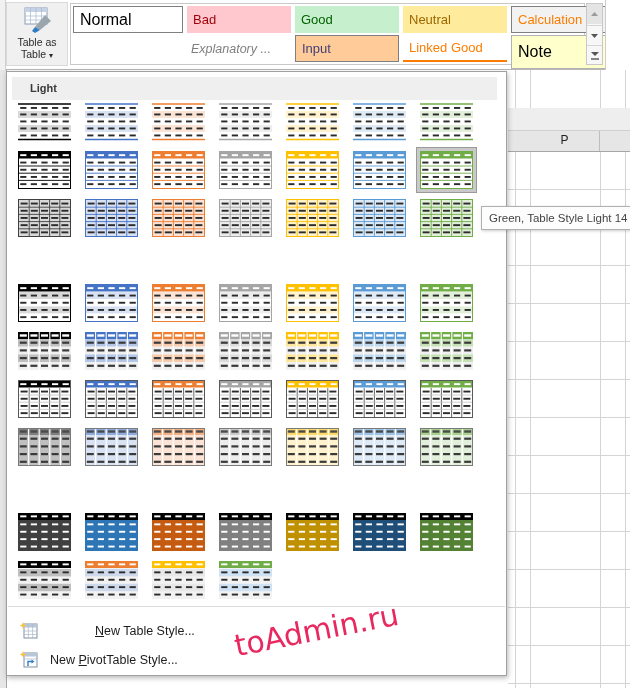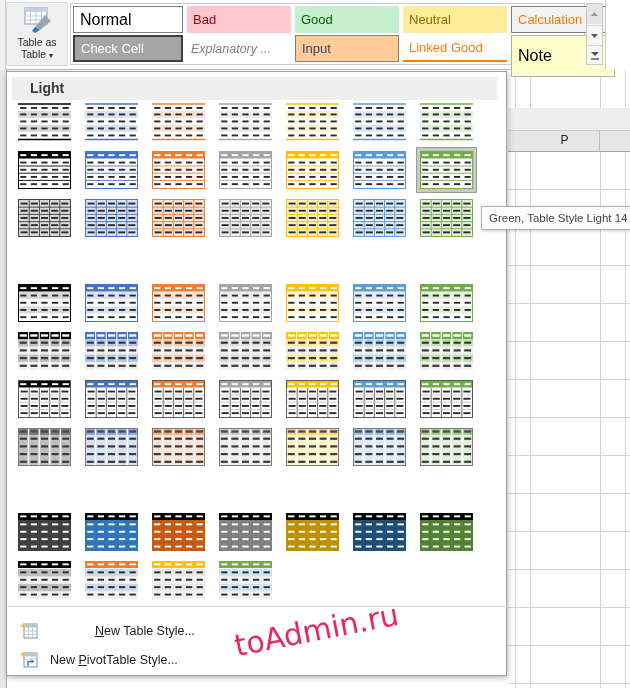--- a/index.html
+++ b/index.html
@@ -42,21 +42,21 @@
   .sc-btn svg{display:block;}
 
   #ribbon-right{position:absolute;left:605px;top:0;width:25px;height:70px;background:#fff;
                 border-left:1px solid #ccc;box-sizing:border-box;}
 
   
   #dropdown{position:absolute;left:6px;top:71px;width:501px;height:605px;
             background:#ffffff;border:1px solid #a0a0a0;box-sizing:border-box;
             box-shadow:1px 2px 5px rgba(0,0,0,.28);}
   .sect-head{position:absolute;left:5px;width:485px;height:23px;background:#efefef;
-             font-size:14px;color:#3a3a3a;font-weight:bold;line-height:23px;padding-left:18px;
+             font-size:11px;color:#3a3a3a;font-weight:bold;line-height:23px;padding-left:18px;
              box-sizing:border-box;}
   .thumb{position:absolute;width:59px;height:44px;box-sizing:border-box;cursor:pointer;}
   .thumb.sel{background:#c9c9c9;outline:1px solid #9a9a9a;}
   .tcanvas{position:absolute;left:3px;top:3px;width:53px;height:38px;overflow:hidden;}
 
   .menu-sep{position:absolute;left:1px;width:497px;height:1px;background:#dcdcdc;}
   .menu-item{position:absolute;left:1px;width:497px;height:28px;display:flex;align-items:center;cursor:pointer;}
   .menu-ico{width:20px;height:20px;margin-left:12px;margin-right:10px;position:relative;flex:0 0 auto;}
   .menu-txt{font-size:12.5px;color:#1d1d1d;}
   .menu-txt u{text-decoration:underline;}
@@ -126,25 +126,24 @@
       <span style="font-size:8px;">▾</span>
     </div>
   </div>
 
   <div id="styles-gallery">
       <div class="cs" style="left: 2px; top: 2px; width: 110px; height: 27px; background: rgb(255, 255, 255); color: rgb(0, 0, 0); border: 1px solid rgb(127, 127, 127); font-size: 16px;">Normal</div>
       <div class="cs" style="left: 116px; top: 2px; width: 104px; height: 27px; background: rgb(255, 199, 206); color: rgb(156, 0, 6);">Bad</div>
       <div class="cs" style="left: 224px; top: 2px; width: 104px; height: 27px; background: rgb(198, 239, 206); color: rgb(0, 97, 0); text-align: center;">Good</div>
       <div class="cs" style="left: 332px; top: 2px; width: 104px; height: 27px; background: rgb(255, 235, 156); color: rgb(156, 101, 0);">Neutral</div>
       <div class="cs" style="left: 440px; top: 2px; width: 104px; height: 27px; background: rgb(242, 242, 242); color: rgb(250, 125, 0); border: 1px solid rgb(127, 127, 127);">Calculation</div>
-      <div class="cs" style="left: 2px; top: 31px; width: 110px; height: 27px; background: rgb(165, 165, 165); color: rgb(255, 255, 255); border: 2px solid rgb(63, 63, 63); font-weight: normal;">Check Cell</div>
       <div class="cs" style="left: 114px; top: 31px; width: 104px; height: 27px; background: rgb(255, 255, 255); color: rgb(127, 127, 127); font-style: italic; font-size: 12.5px;">Explanatory ...</div>
       <div class="cs" style="left: 224px; top: 31px; width: 104px; height: 27px; background: rgb(255, 204, 153); color: rgb(63, 63, 118); border: 1px solid rgb(127, 127, 127);">Input</div>
       <div class="cs" style="left: 332px; top: 31px; width: 104px; height: 27px; background: rgb(255, 255, 255); color: rgb(250, 125, 0); border-bottom: 2px solid rgb(250, 125, 0);">Linked Good</div>
-      <div class="cs" style="left: 440px; top: 31px; width: 104px; height: 42px; background: rgb(255, 255, 204); color: rgb(0, 0, 0); border: 1px solid rgb(178, 178, 178); font-size: 16px;">Note</div>
+      <div class="cs" style="left: 440px; top: 31px; width: 104px; height: 34px; background: rgb(255, 255, 204); color: rgb(0, 0, 0); border: 1px solid rgb(178, 178, 178); font-size: 16px;">Note</div>
     </div>
 
   <div id="styles-scroll">
     <div class="sc-btn" style="top:0;background:#e4e4e4;">
       <svg width="9" height="6" viewBox="0 0 9 6">
           <path d="M4.5 1 L8 5 L1 5 Z" fill="#9a9a9a"></path>
         </svg>
     </div>
     <div class="sc-btn" style="top:21px;border-top:1px solid #d6d6d6;">
       <svg width="9" height="6" viewBox="0 0 9 6">

